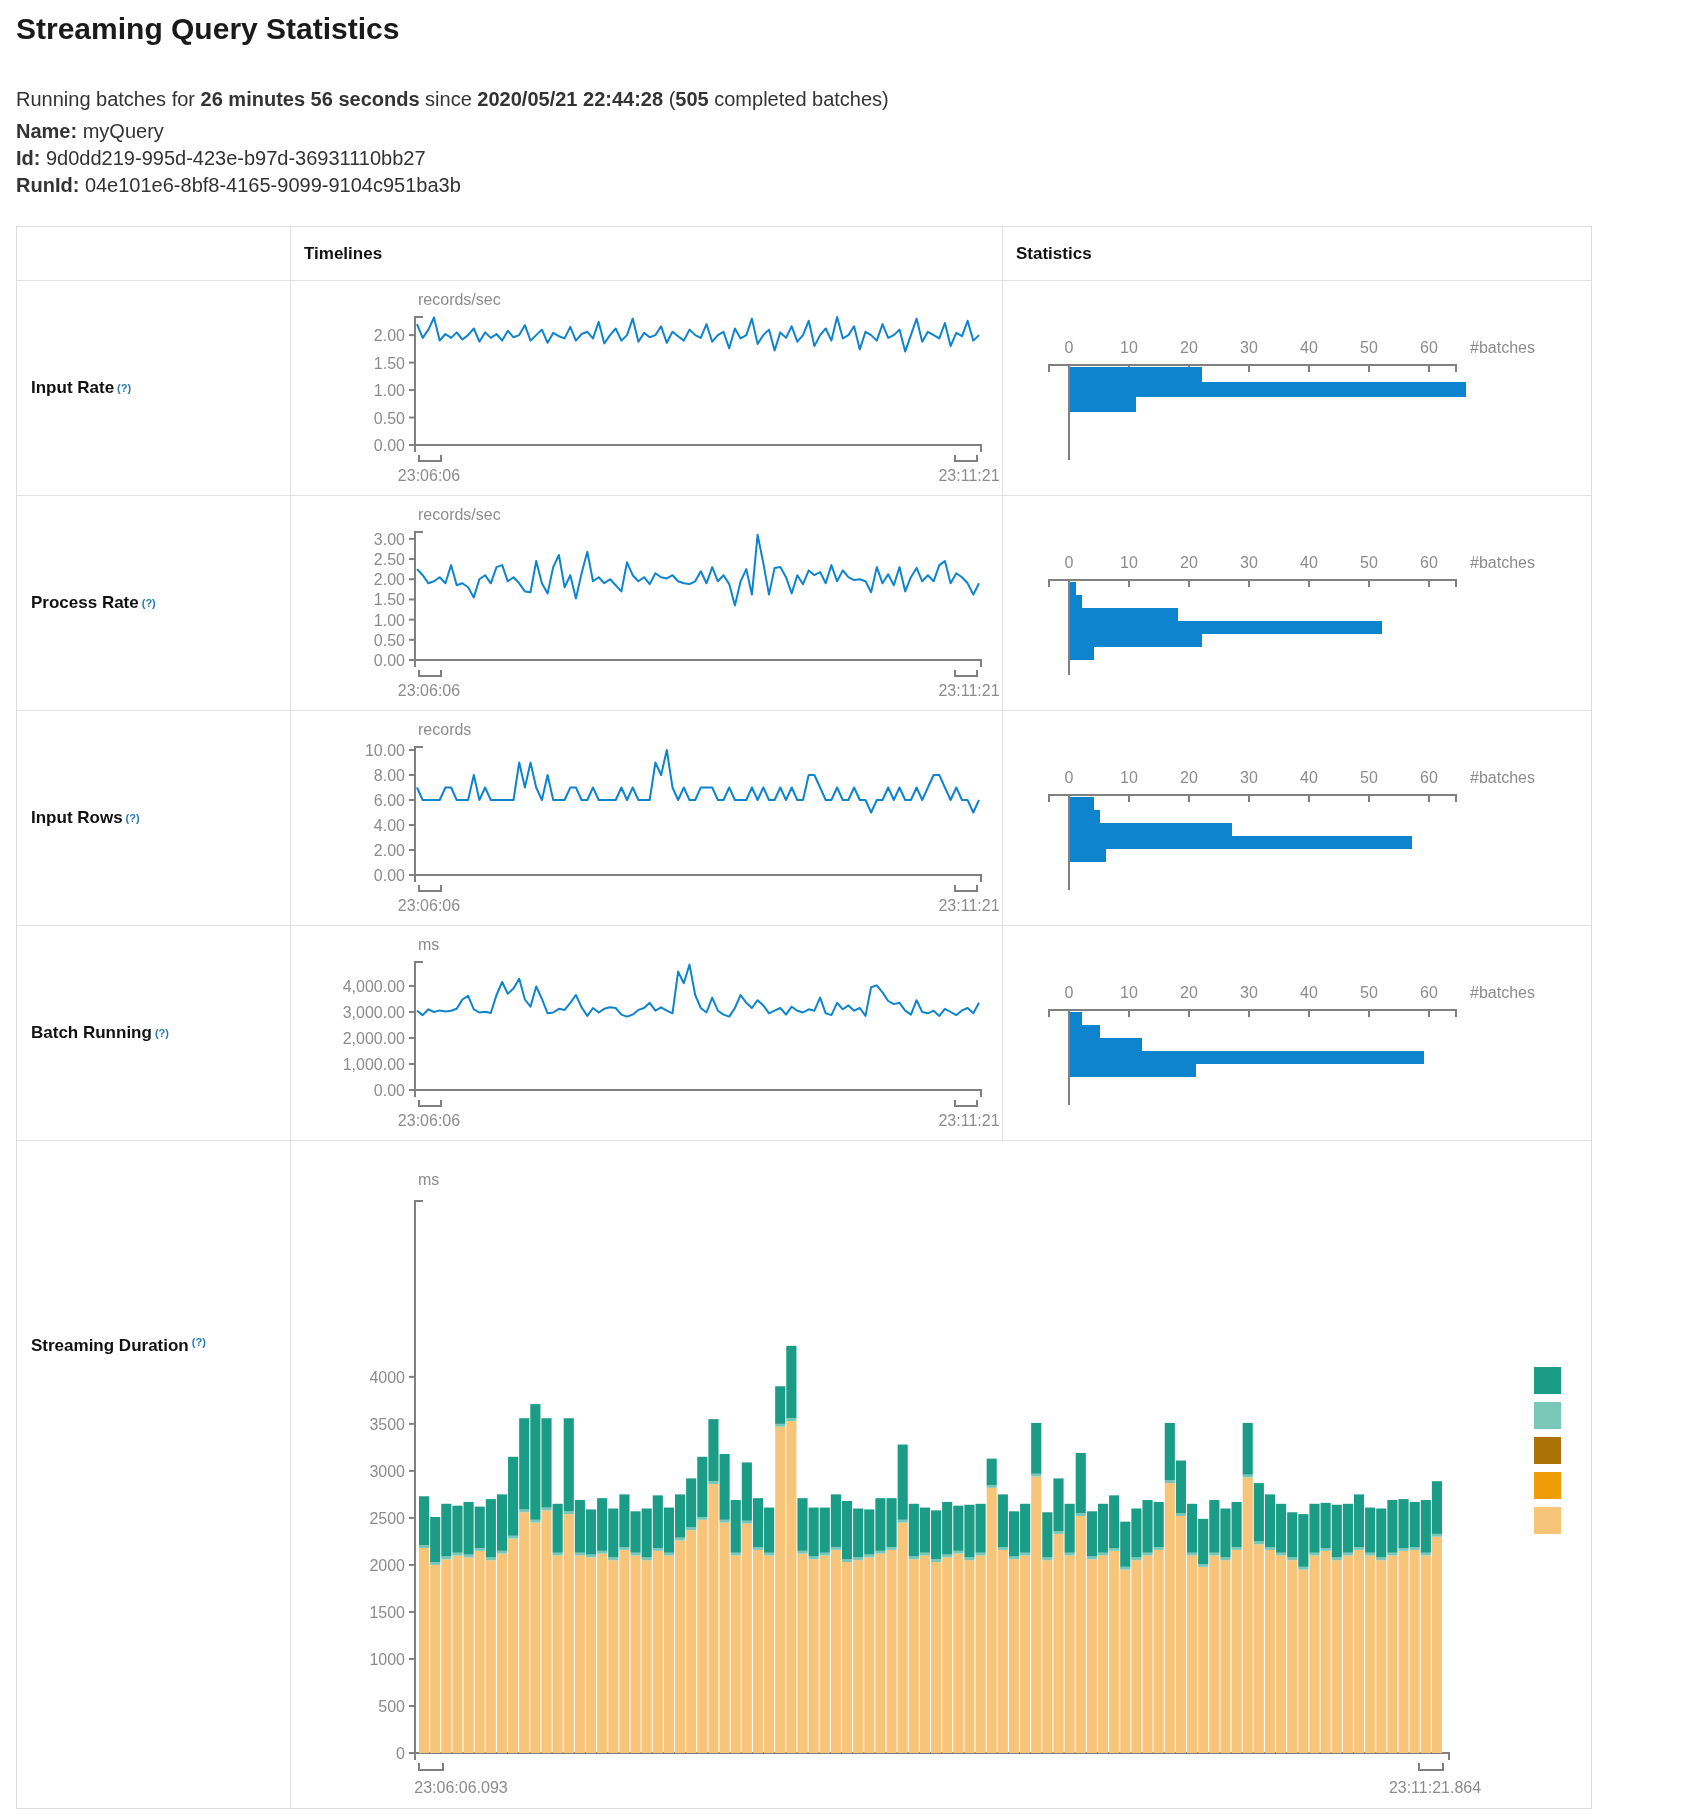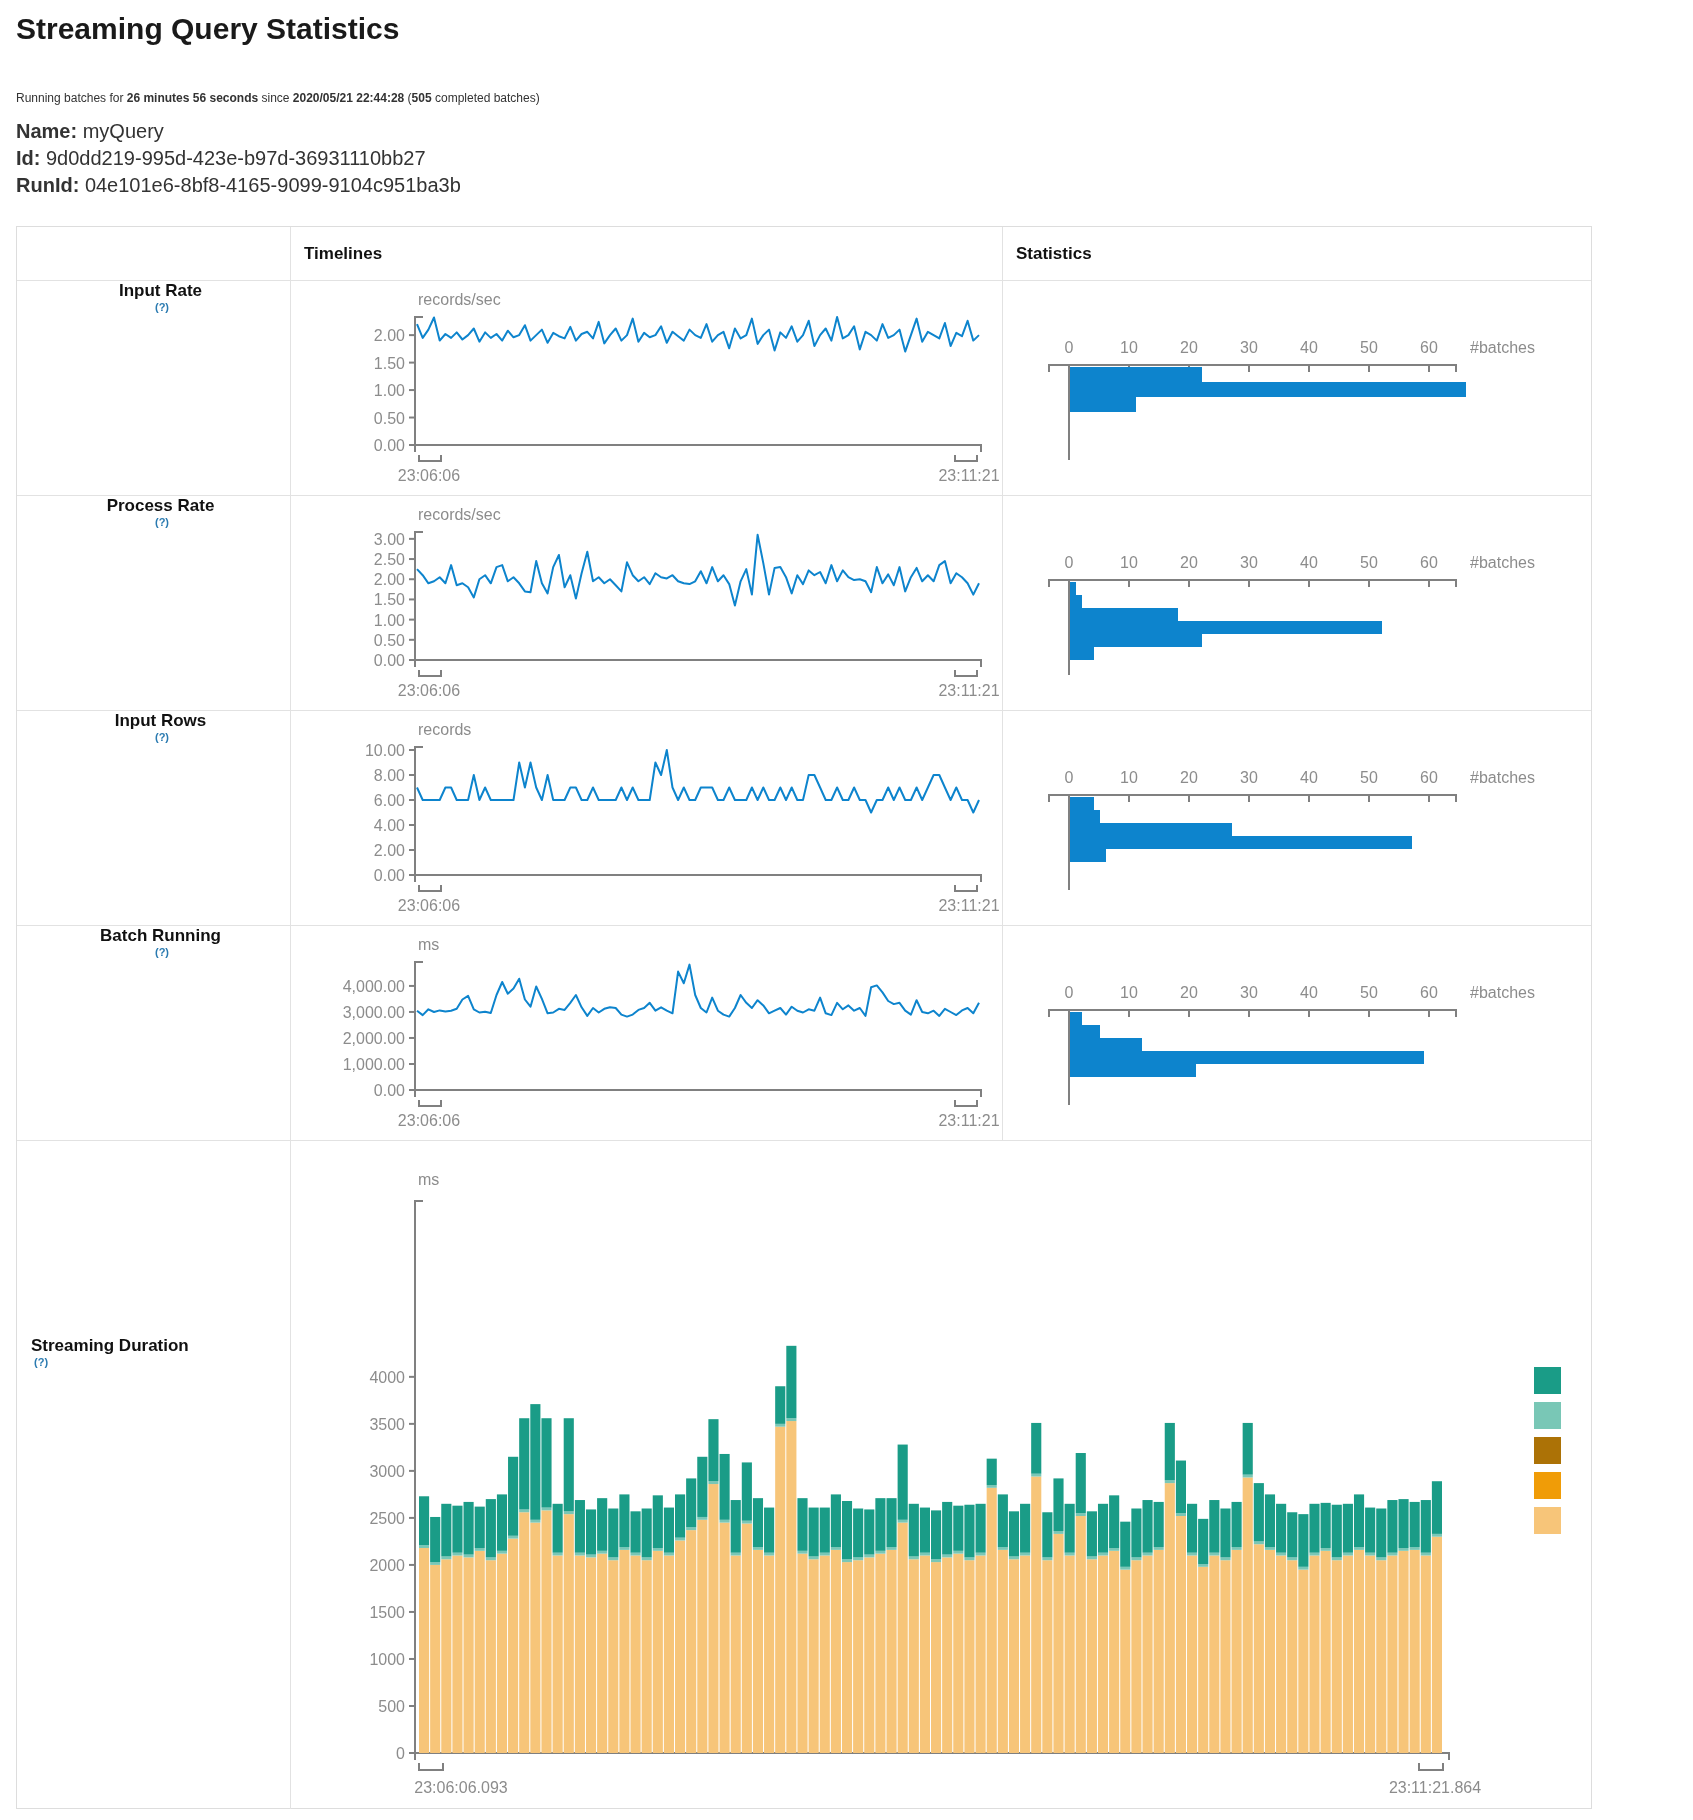--- a/index.html
+++ b/index.html
@@ -1,34 +1,34 @@
 <!DOCTYPE html>
 <html><head>
 <meta charset="utf-8">
 <style>
   html,body{margin:0;padding:0;background:#fff;width:1693px;height:1820px;overflow:hidden;
     font-family:"Liberation Sans", sans-serif;color:#333;}
   .page{position:relative;width:1693px;height:1464px;}
   h1{margin:0;position:absolute;left:16px;top:12px;font-size:30px;font-weight:bold;color:#1a1a1a;}
-  .subtitle{position:absolute;left:16px;top:79px;font-size:12px;color:#333;}
+  .subtitle{position:absolute;left:16px;top:68px;font-size:20px;color:#333;}
   .subtitle b{font-weight:bold;}
   .meta{position:absolute;left:16px;top:118px;font-size:20px;line-height:27px;color:#333;}
   .meta b{font-weight:bold;}
   .stats-table{position:absolute;left:16px;top:226px;width:1576px;height:1583px;
     border:1px solid #ddd;box-sizing:border-box;}
   .t-row{position:absolute;left:0;width:1574px;border-bottom:1px solid #e2e2e2;box-sizing:border-box;}
   .t-head{top:0;height:54px;}
   .t-r1{top:54px;height:215px;}
   .t-r2{top:269px;height:215px;}
   .t-r3{top:484px;height:215px;}
   .t-r4{top:699px;height:215px;}
   .t-r5{top:914px;height:668px;border-bottom:none;}
   .cell{position:absolute;top:0;bottom:0;box-sizing:border-box;}
   .c-label{left:0;width:274px;border-right:1px solid #e2e2e2;display:flex;align-items:center;
-    padding-left:14px;font-size:17px;font-weight:bold;color:#111;flex-direction:column;}
+    padding-left:14px;font-size:17px;font-weight:bold;color:#111;}
   .c-label sup{font-size:11px;font-weight:bold;color:#2a7ab0;margin-left:3px;}
   .c-timeline{left:274px;width:712px;border-right:1px solid #e2e2e2;}
   .c-hist{left:986px;width:588px;}
   .c-wide{left:274px;width:1300px;}
   .c-head-label{font-size:17px;font-weight:bold;color:#111;display:flex;align-items:center;padding-left:13px;}
   .c-r5-label{align-items:flex-start;padding-top:195px;}
   .chart{position:absolute;inset:0;}
   svg{display:block;}
 </style>
 </head>

